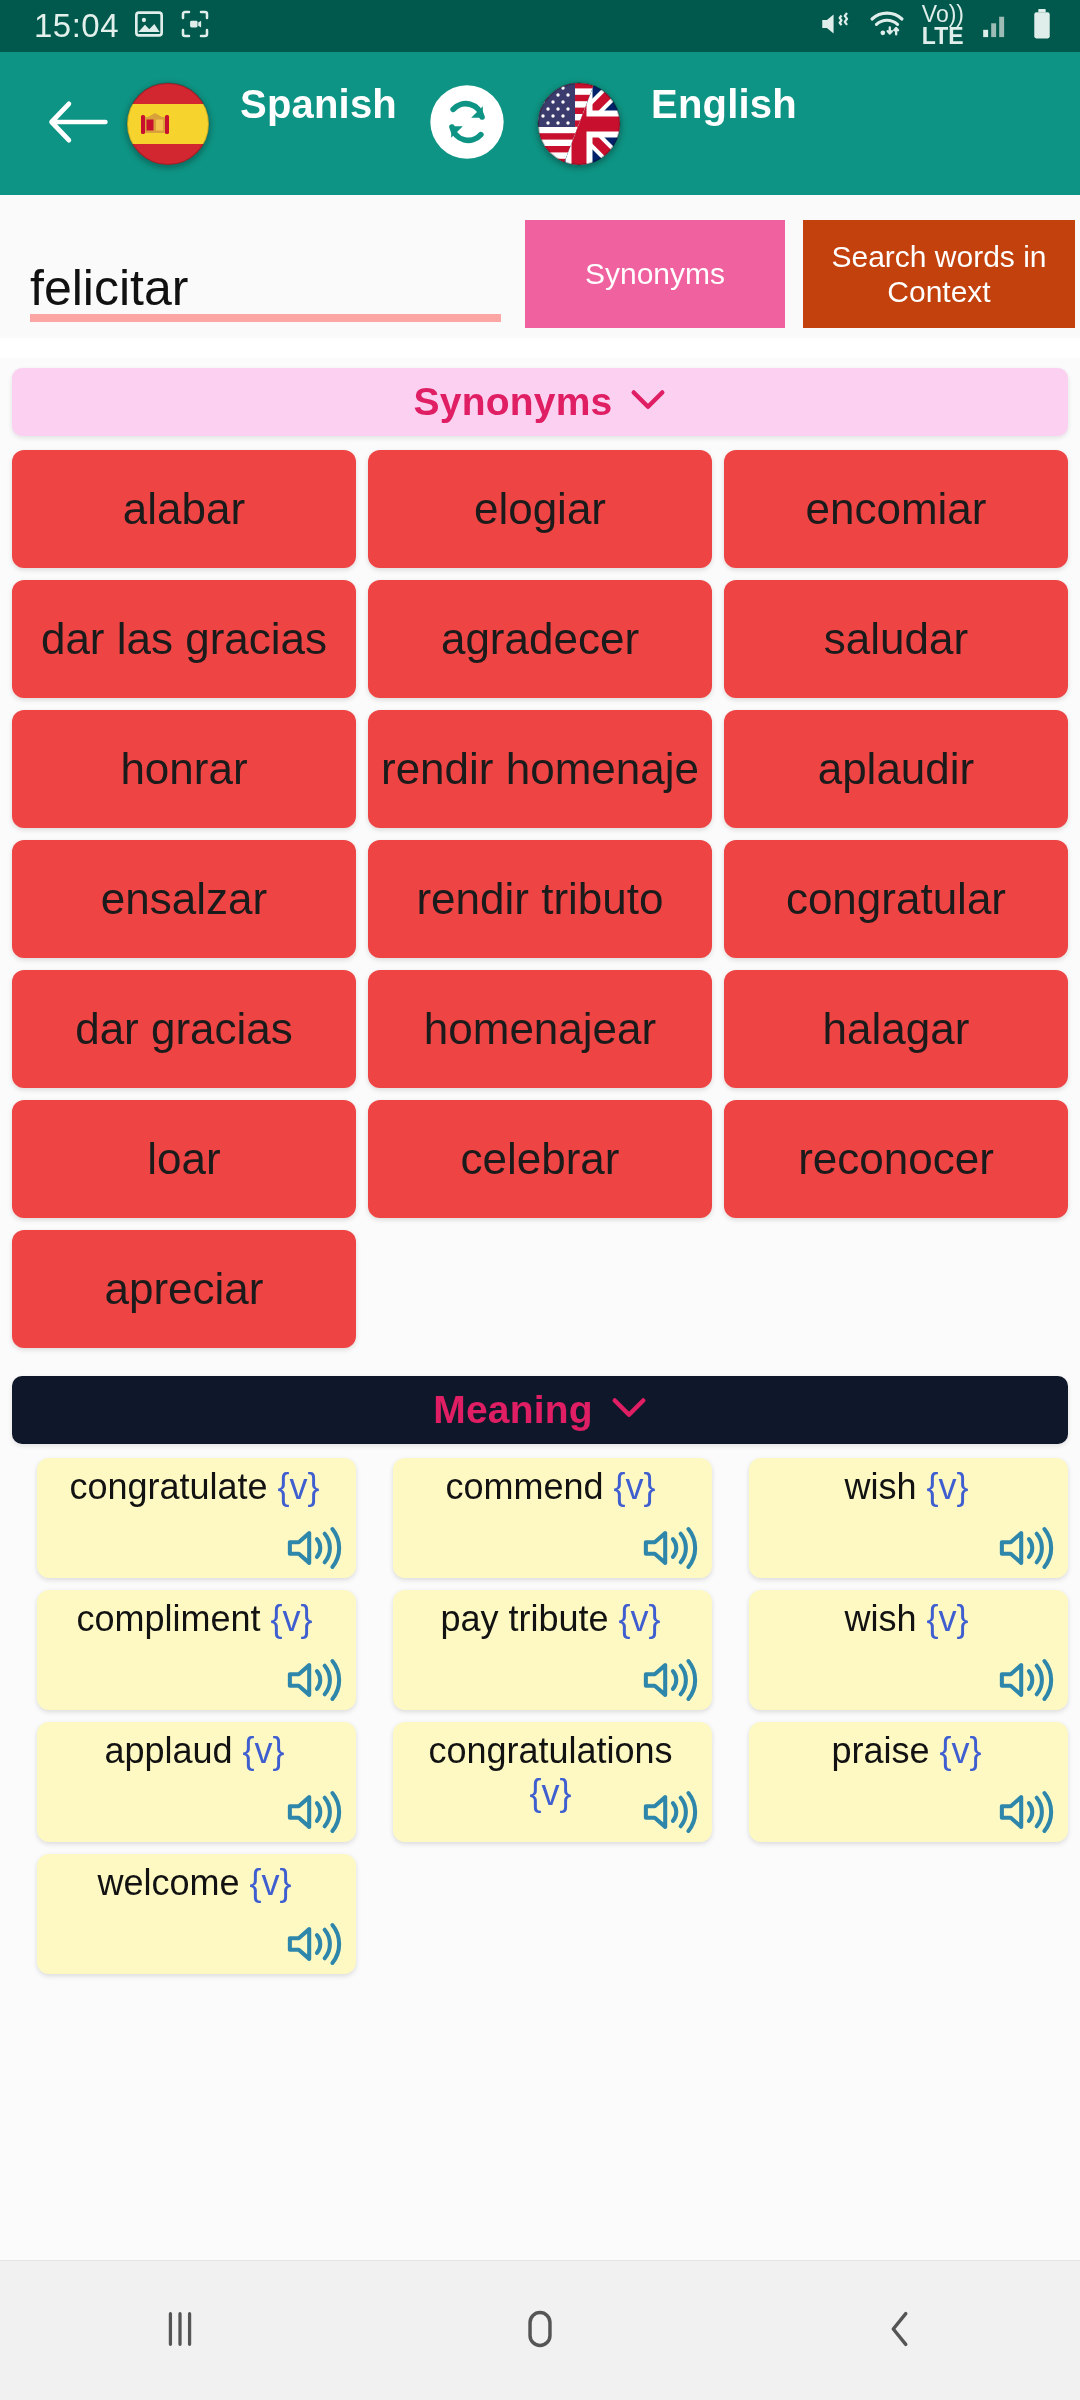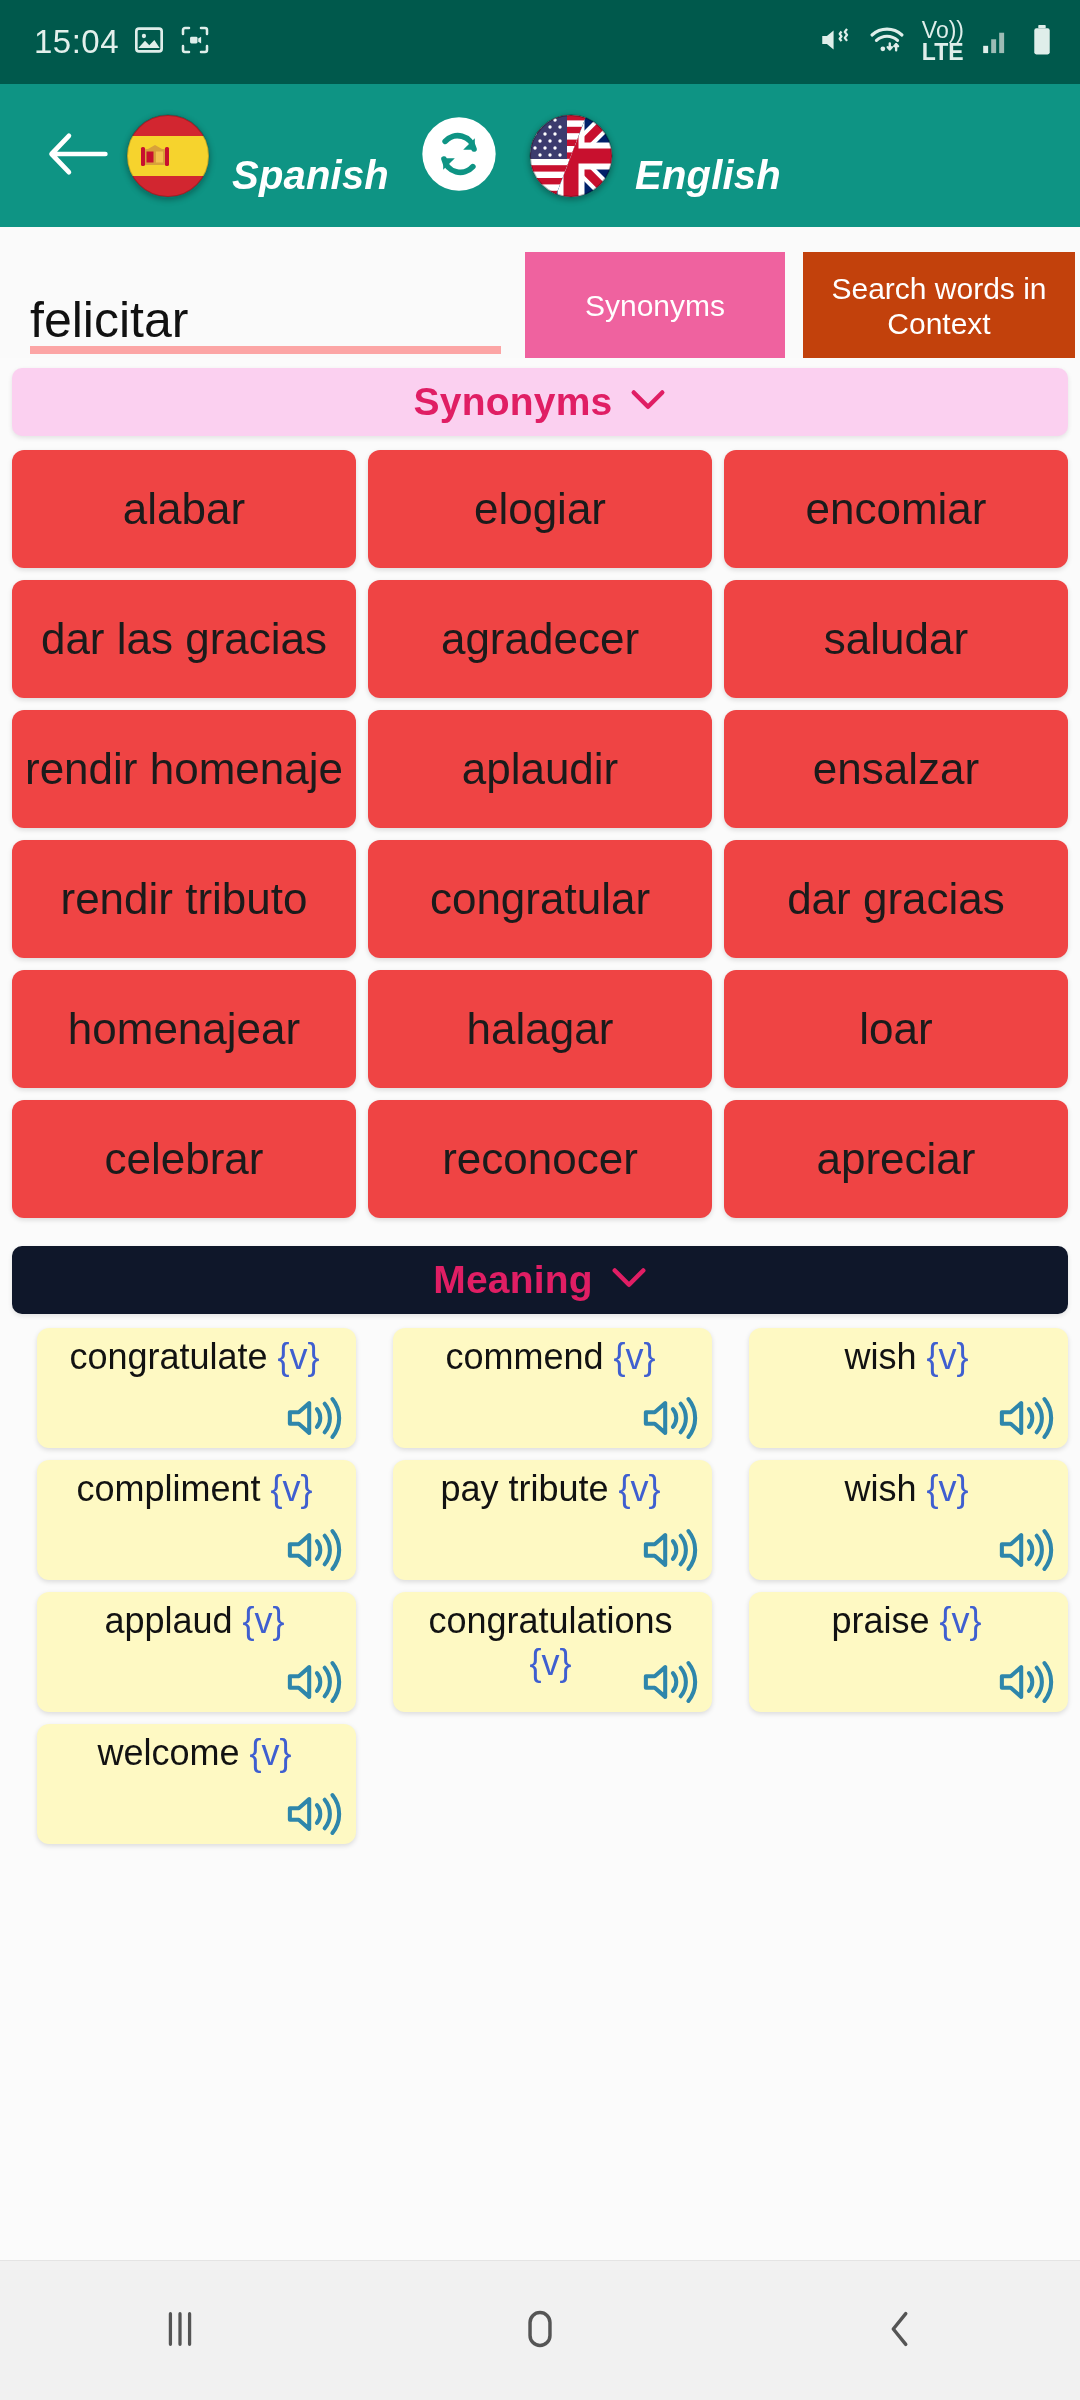--- a/index.html
+++ b/index.html
@@ -6,38 +6,38 @@
   html,body { width:1080px; height:2400px; }
   body {
     font-family:"Liberation Sans", sans-serif;
     background:#ffffff;
     overflow:hidden;
     position:relative;
   }
 
   
   .status-bar{
-    height:84px; background:#00594C;
+    height:52px; background:#00594C;
     display:flex; align-items:center;
     padding:0 26px 0 34px;
     color:#dfeeea;
   }
   .sb-left{display:flex;align-items:center;gap:14px;}
   .sb-time{font-size:33px;font-weight:400;letter-spacing:.5px;color:#e3f0ec;}
   .sb-right{margin-left:auto;display:flex;align-items:center;gap:17px;}
   .ico{display:block;}
 
   
   .app-header{
     height:143px;background:#0E9484;
     display:flex;align-items:center;
     padding:0 30px;
   }
   .back-btn{width:96px;display:flex;align-items:center;justify-content:center;}
-  .lang-group{display:flex;align-items:flex-end;gap:22px;font-style:italic;}
+  .lang-group{display:flex;align-items:flex-start;gap:30px;}
   .flag{
     width:84px;height:84px;border-radius:50%;
     overflow:hidden;flex:none;position:relative;
     box-shadow:0 2px 6px rgba(0,0,0,.33);
   }
   .lang-name{
     color:#ffffff;font-size:40px;font-weight:700;
     white-space:nowrap;letter-spacing:.2px;
   }
   .swap-btn{margin:0 30px;width:80px;height:80px;flex:none;display:flex;align-items:center;justify-content:center;}
@@ -339,20 +339,23 @@
       <div class="cell">
         <div class="card card-syn">dar las gracias</div>
       </div>
       <div class="cell">
         <div class="card card-syn">agradecer</div>
       </div>
       <div class="cell">
         <div class="card card-syn">saludar</div>
       </div>
       <div class="cell">
+        <div class="card card-syn">honrar</div>
+      </div>
+      <div class="cell">
         <div class="card card-syn">rendir homenaje</div>
       </div>
       <div class="cell">
         <div class="card card-syn">aplaudir</div>
       </div>
       <div class="cell">
         <div class="card card-syn">ensalzar</div>
       </div>
       <div class="cell">
         <div class="card card-syn">rendir tributo</div>

